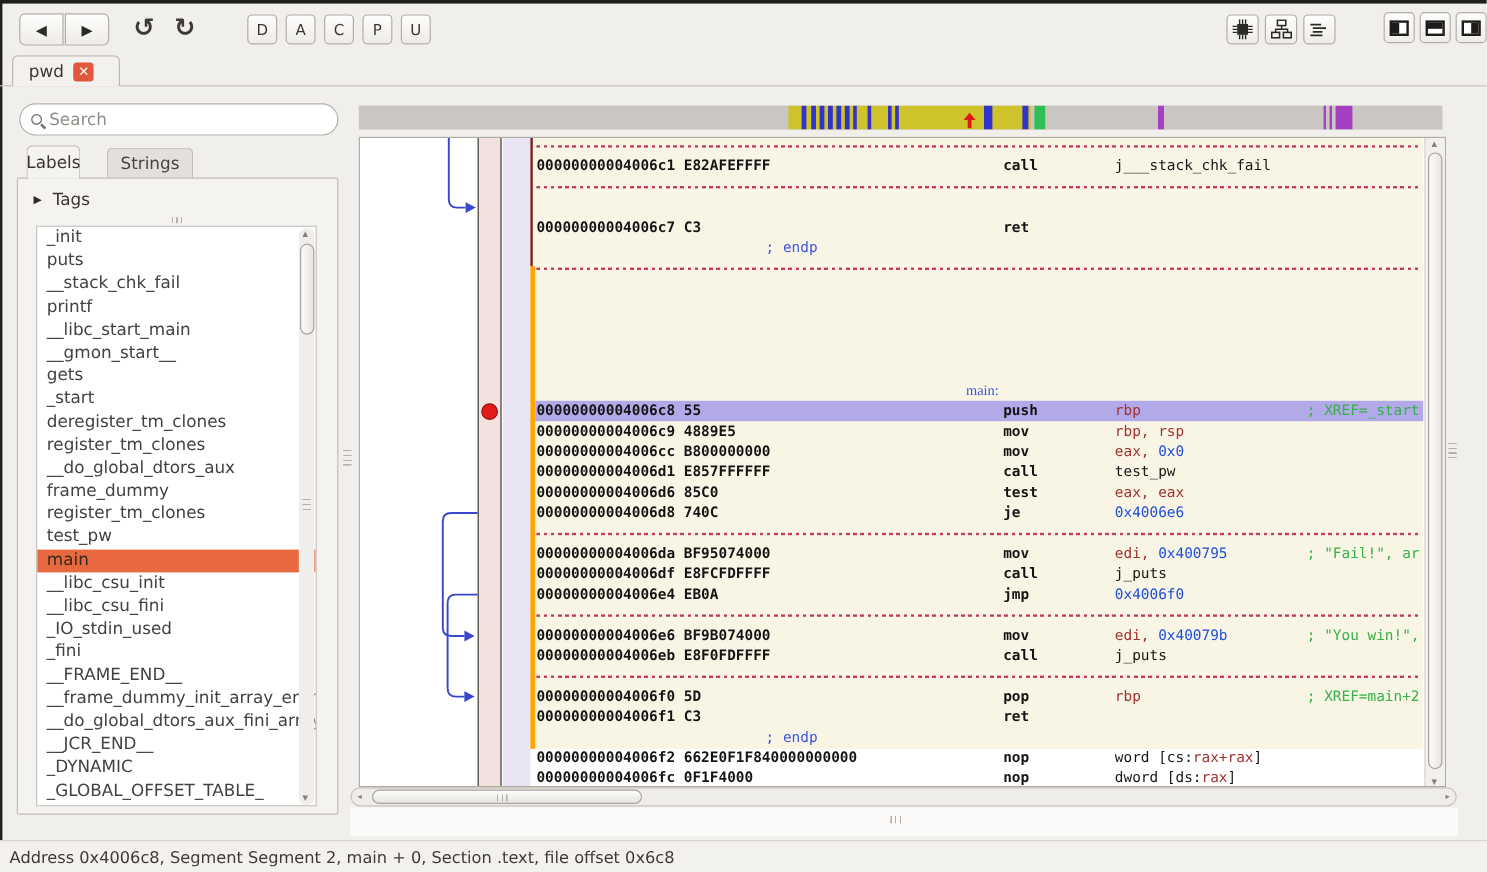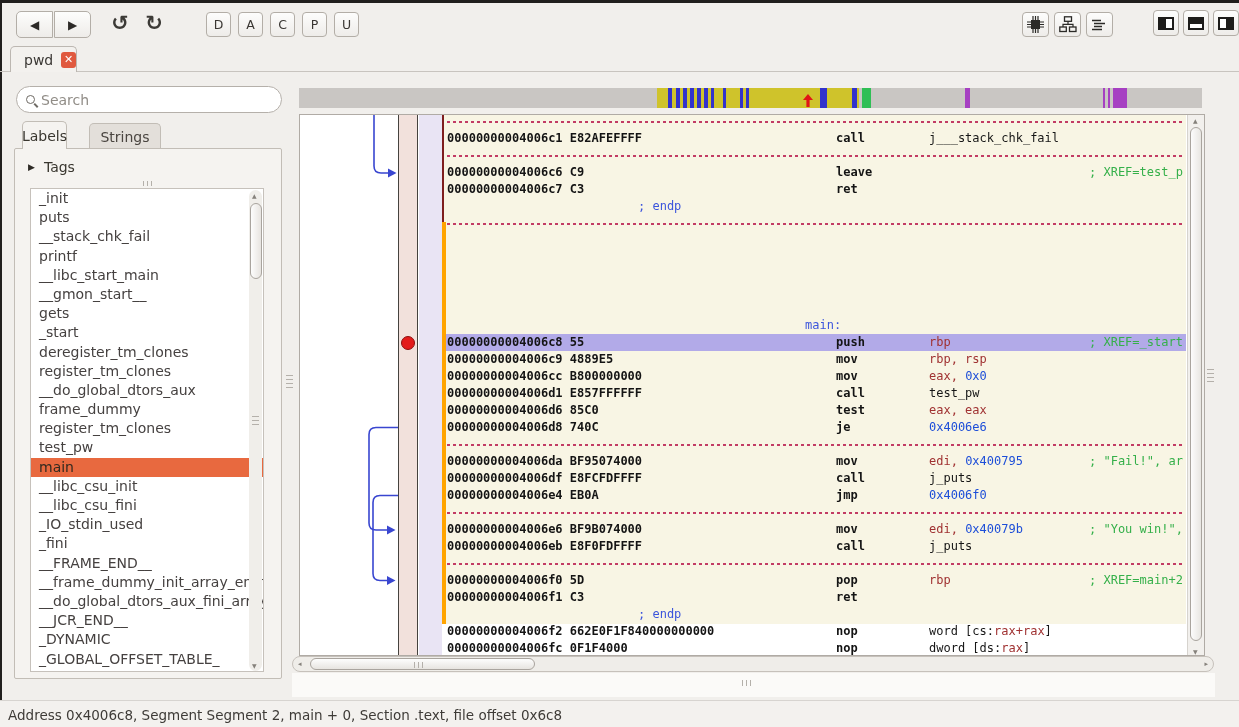--- a/index.html
+++ b/index.html
@@ -30,21 +30,21 @@
   #btn-graph { left:1054px; top:12px; width:27px; height:25px; }
   #btn-pseudo{ left:1086px; top:12px; width:27px; height:25px; }
   #btn-panel-left   { left:1153px; top:10px; width:26px; height:26px; }
   #btn-panel-bottom { left:1183px; top:10px; width:26px; height:26px; }
   #btn-panel-right  { left:1213px; top:10px; width:26px; height:26px; }
   .pticon { width:16px; height:13px; border:2px solid #1d1c1a; position:relative; background:#fff; }
   .pticon .fill { position:absolute; background:#1d1c1a; }
 
   
   #tab-bar-line { left:0; top:71px; width:1239px; height:1px; background:#c8c4bf; }
-  #tab-pwd { left:10px; top:46px; width:67px; height:26px; background:#f3f1ee;
+  #tab-pwd { left:10px; top:46px; width:90px; height:26px; background:#f3f1ee;
     border:1px solid #bcb7b1; border-bottom:none; border-radius:5px 5px 0 0;
     display:flex; align-items:center; gap:8px; padding-left:13px; z-index:2; }
   #tab-pwd .title { font-size:14px; color:#3a3733; }
   #tab-close { width:17px; height:16px; background:#e0593f; border-radius:3px; color:#fff;
     font-size:11px; font-weight:bold; display:flex; align-items:center; justify-content:center; }
 
   
   #search-box { left:16px; top:86px; width:266px; height:27px; background:#fff; border:1px solid #b5b0aa;
     border-radius:14px; display:flex; align-items:center; padding-left:9px; gap:6px; }
   #search-input { border:none; outline:none; background:transparent; font-size:14px; color:#3a3733; width:210px;
@@ -91,21 +91,21 @@
   .aline.sel { background:#b2aae8; }
   .aline .ab { position:absolute; left:1px; font-weight:bold; color:#141414; }
   .aline .mn { position:absolute; left:390px; font-weight:bold; color:#141414; }
   .aline .ops { position:absolute; left:483px; }
   .aline .cmt { position:absolute; left:643px; color:#35b04a; }
   .op-p { color:#161616; } .op-r { color:#a03232; } .op-n { color:#1d4ed8; }
   .sepline { position:absolute; left:1px; top:8px; width:737px; height:2px;
     background:repeating-linear-gradient(90deg,#c23c64 0 3px,transparent 3px 6px); }
   .bluetxt { color:#3c55dc; }
   .banner-t { position:absolute; left:1px; }
-  .label-t { position:absolute; left:359px; }
+  .label-t { position:absolute; left:359px;font-family:Liberation Serif, serif; }
   .endp-t { position:absolute; left:192px; }
   #vscroll { position:absolute; right:0; top:0; width:17px; height:542px; background:#f2f0ed; border-left:1px solid #d6d3ce; }
   #vthumb { position:absolute; left:2px; top:12px; width:12px; height:514px; background:linear-gradient(90deg,#fcfcfc,#e8e6e2);
     border:1px solid #a9a49e; border-radius:6px; }
 
   
   #hscroll { left:292px; top:656px; width:922px; height:16px; background:#efede9; border:1px solid #c6c1bb; border-radius:8px; }
   #hthumb { position:absolute; left:17px; top:1px; width:225px; height:12px; background:linear-gradient(#fdfdfd,#e7e4e0);
     border:1px solid #a9a49e; border-radius:6px; }
   #hthumb .grip-v { position:absolute; left:103px; top:3px; width:9px; height:6px; }
@@ -287,25 +287,20 @@
         <div class="sepline"></div>
       </div>
       <div class="aline" style="top: 15px;">
         <span class="ab">00000000004006c1 E82AFEFFFF</span>
         <span class="mn">call</span>
         <span class="ops"><span class="op-p">j___stack_chk_fail</span></span>
       </div>
       <div class="aline" style="top: 32px;">
         <div class="sepline"></div>
       </div>
-      <div class="aline" style="top: 49px;">
-        <span class="ab">00000000004006c6 C9</span>
-        <span class="mn">leave</span>
-        <span class="cmt">; XREF=test_p</span>
-      </div>
       <div class="aline" style="top: 66px;">
         <span class="ab">00000000004006c7 C3</span>
         <span class="mn">ret</span>
       </div>
       <div class="aline" style="top: 83px;">
         <span class="endp-t bluetxt">; endp</span>
       </div>
       <div class="aline" style="top: 100px;">
         <div class="sepline"></div>
       </div>

